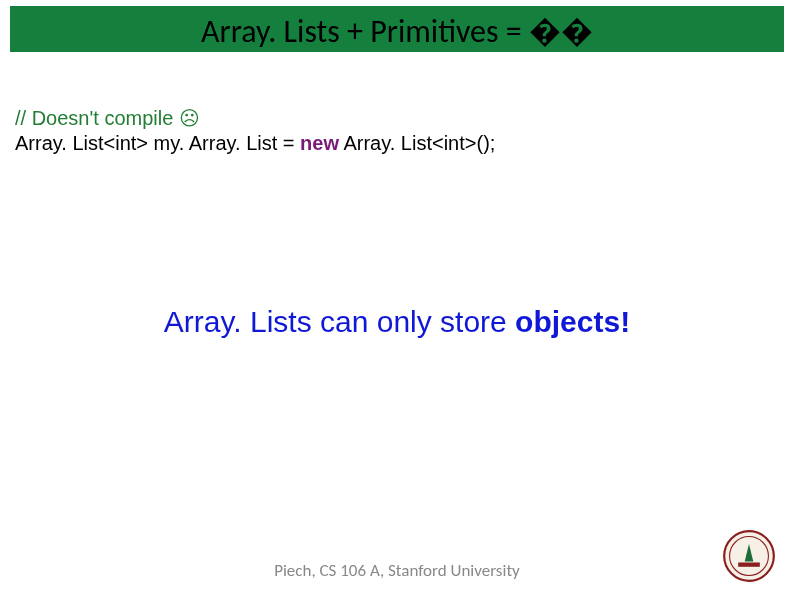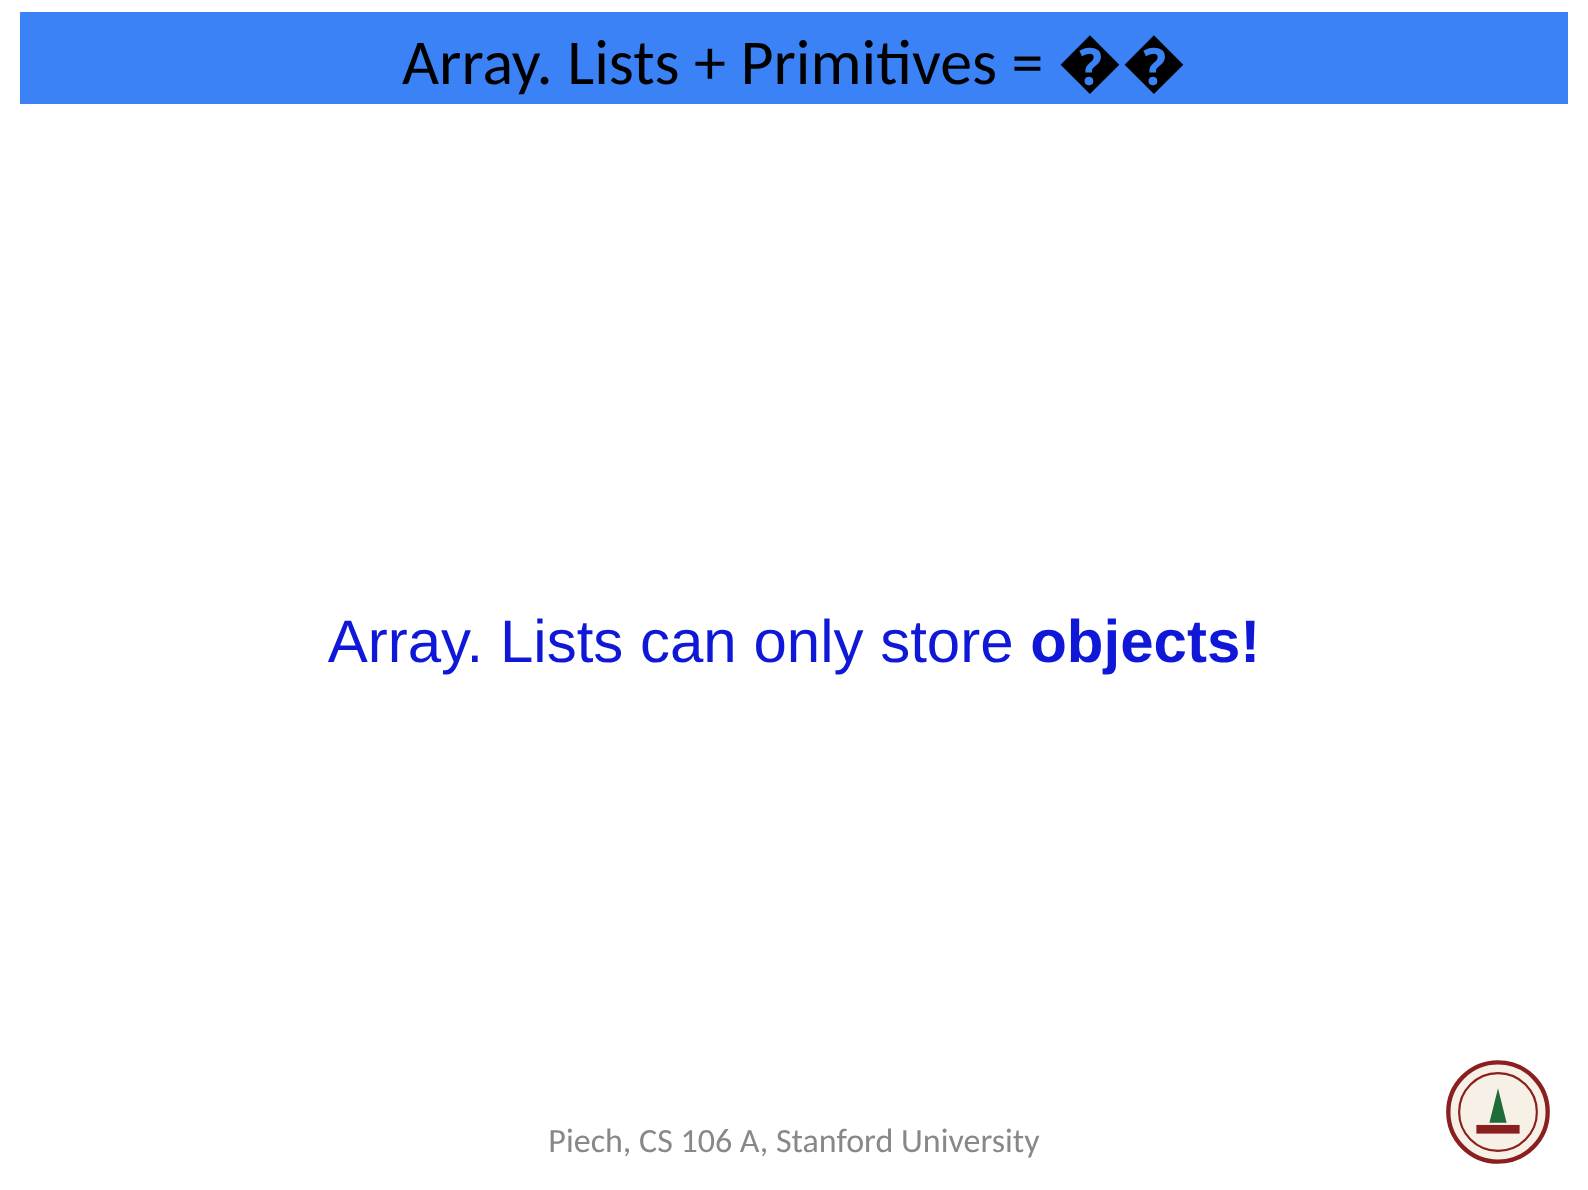--- a/index.html
+++ b/index.html
@@ -11,21 +11,21 @@
     font-family: Arial, Helvetica, sans-serif;
     overflow: hidden;
     position: relative;
   }
   .title-bar {
     position: absolute;
     left: 10px;
     right: 10px;
     top: 6px;
     height: 46px;
-    background: #3b82f6;
+    background: #15803d;
     display: flex;
     align-items: center;
     justify-content: center;
   }
   .title-text {
     font-family: Calibri, Arial, sans-serif;
     font-size: 32px;
     color: #000;
   }
   .code-block {
@@ -74,20 +74,24 @@
   }
 </style>
 </head>
 <body>
 
 <div class="title-bar">
   <span class="title-text">Array. Lists + Primitives = ��</span>
 </div>
 
 <div class="code-block">
+  <div class="comment">// Doesn't compile ☹</div>
+  <div>
+    <span>Array. List&lt;int&gt; my. Array. List = </span><span class="kw">new</span><span> Array. List&lt;int&gt;();</span>
+  </div>
 </div>
 
 <div class="main-line">
   <span>Array. Lists can only store </span><span class="bold">objects!</span>
 </div>
 
 <div class="footer">Piech, CS 106 A, Stanford University</div>
 
 <svg class="seal" viewBox="0 0 100 100">
   <circle cx="50" cy="50" r="46" fill="#f6f0e6" stroke="#8a1f1f" stroke-width="4"></circle>

